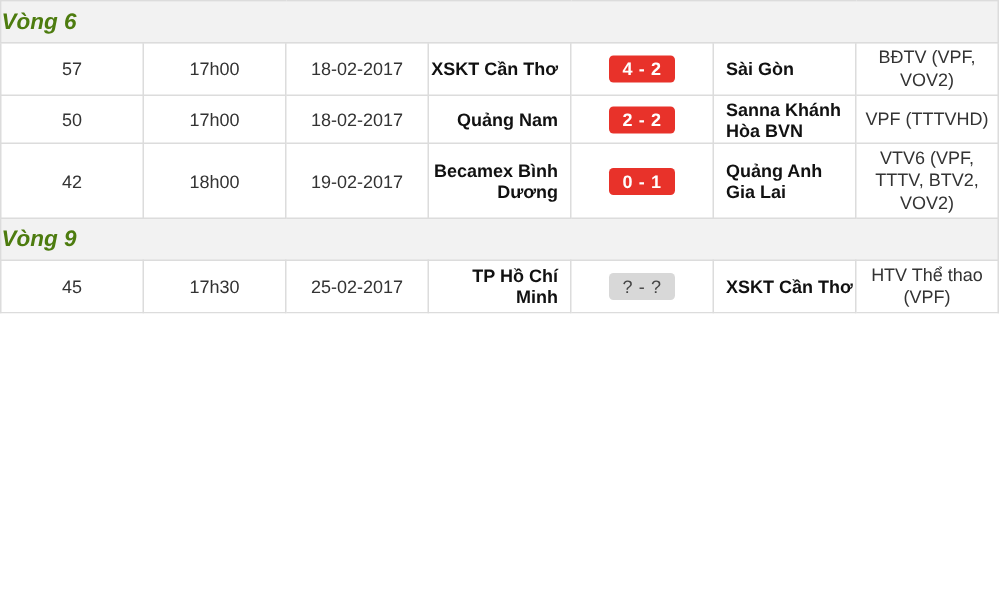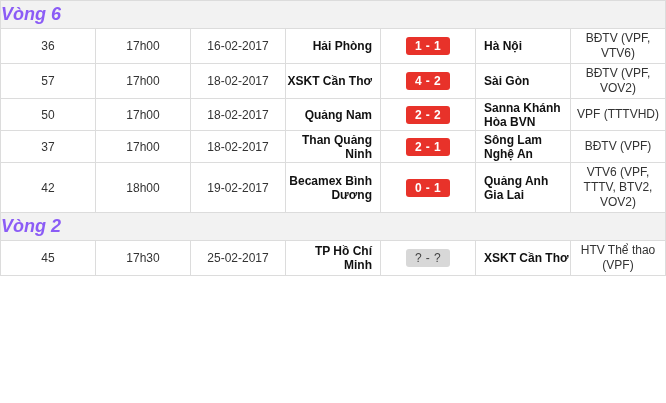--- a/index.html
+++ b/index.html
@@ -23,22 +23,22 @@
     height:27px;
   }
   .round-row td{
     background:#f2f2f2;
     border-left:1px solid #dcdcdc;
     border-right:1px solid #dcdcdc;
     border-top:1px solid #dcdcdc;
     border-bottom:1px solid #dcdcdc;
     font-weight:bold;
     font-style:italic;
-    font-size:18px;
-    color:#8b5cf6;
+    font-size:15px;
+    color:#4d7c0f;
     padding:4px 8px;
     height:20px;
   }
   .c-num{width:34px;text-align:center;color:#333;}
   .c-time{width:46px;text-align:center;color:#333;}
   .c-date{width:82px;text-align:center;color:#333;}
   .c-home{width:155px;text-align:right;padding-right:8px !important;font-weight:bold;color:#111;}
   .c-score{width:46px;text-align:center;}
   .c-away{width:155px;text-align:left;padding-left:8px !important;font-weight:bold;color:#111;}
   .c-tv{text-align:center;color:#333;padding:2px 4px !important;line-height:1.25;}
@@ -64,66 +64,48 @@
 </head>
 <body>
 
 <div class="wrap">
   <table class="fixtures">
     <tbody id="fixtures-body">
         <tr class="round-row">
           <td colspan="7">Vòng 6</td>
         </tr>
         <tr>
-          <td class="c-num">36</td>
-          <td class="c-time">17h00</td>
-          <td class="c-date">16-02-2017</td>
-          <td class="c-home">Hải Phòng</td>
-          <td class="c-score"><span class="score-badge">1 - 1</span></td>
-          <td class="c-away">Hà Nội</td>
-          <td class="c-tv">BĐTV (VPF, VTV6)</td>
-        </tr>
-        <tr>
           <td class="c-num">57</td>
           <td class="c-time">17h00</td>
           <td class="c-date">18-02-2017</td>
           <td class="c-home">XSKT Cần Thơ</td>
           <td class="c-score"><span class="score-badge">4 - 2</span></td>
           <td class="c-away">Sài Gòn</td>
           <td class="c-tv">BĐTV (VPF, VOV2)</td>
         </tr>
         <tr>
           <td class="c-num">50</td>
           <td class="c-time">17h00</td>
           <td class="c-date">18-02-2017</td>
           <td class="c-home">Quảng Nam</td>
           <td class="c-score"><span class="score-badge">2 - 2</span></td>
           <td class="c-away">Sanna Khánh Hòa BVN</td>
           <td class="c-tv">VPF (TTTVHD)</td>
         </tr>
         <tr>
-          <td class="c-num">37</td>
-          <td class="c-time">17h00</td>
-          <td class="c-date">18-02-2017</td>
-          <td class="c-home">Than Quảng Ninh</td>
-          <td class="c-score"><span class="score-badge">2 - 1</span></td>
-          <td class="c-away">Sông Lam Nghệ An</td>
-          <td class="c-tv">BĐTV (VPF)</td>
-        </tr>
-        <tr>
           <td class="c-num">42</td>
           <td class="c-time">18h00</td>
           <td class="c-date">19-02-2017</td>
           <td class="c-home">Becamex Bình Dương</td>
           <td class="c-score"><span class="score-badge">0 - 1</span></td>
           <td class="c-away">Quảng Anh Gia Lai</td>
           <td class="c-tv">VTV6 (VPF, TTTV, BTV2, VOV2)</td>
         </tr>
         <tr class="round-row">
-          <td colspan="7">Vòng 2</td>
+          <td colspan="7">Vòng 9</td>
         </tr>
         <tr>
           <td class="c-num">45</td>
           <td class="c-time">17h30</td>
           <td class="c-date">25-02-2017</td>
           <td class="c-home">TP Hồ Chí Minh</td>
           <td class="c-score"><span class="score-badge pending">? - ?</span></td>
           <td class="c-away">XSKT Cần Thơ</td>
           <td class="c-tv">HTV Thể thao (VPF)</td>
         </tr>

